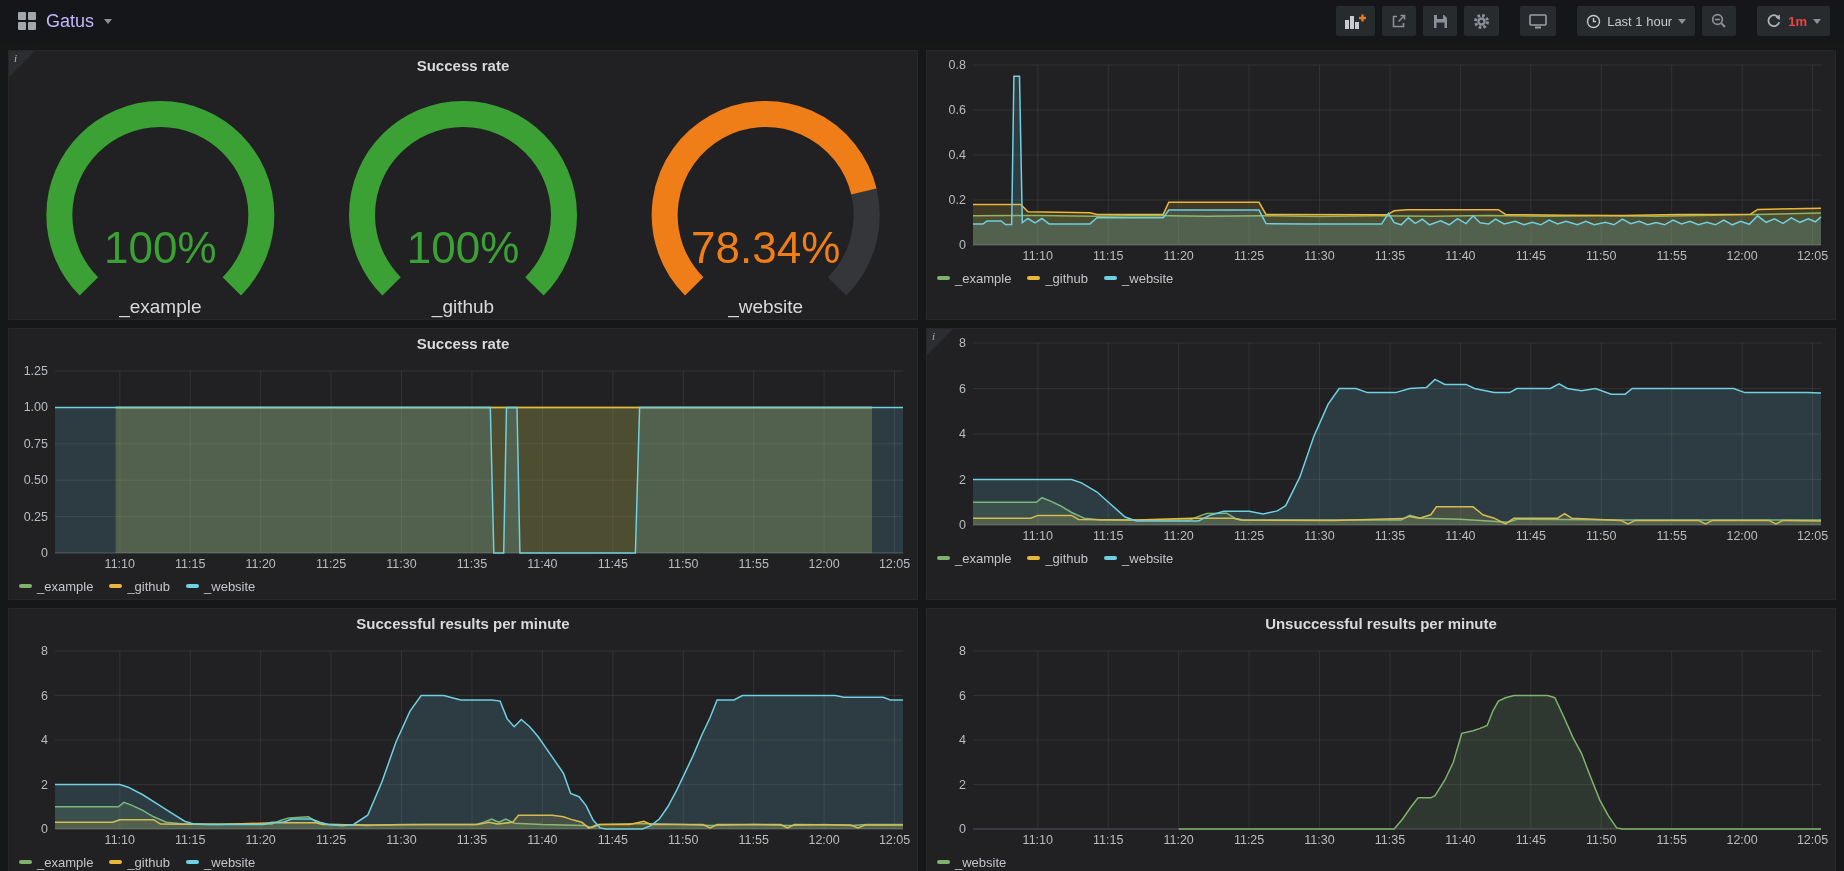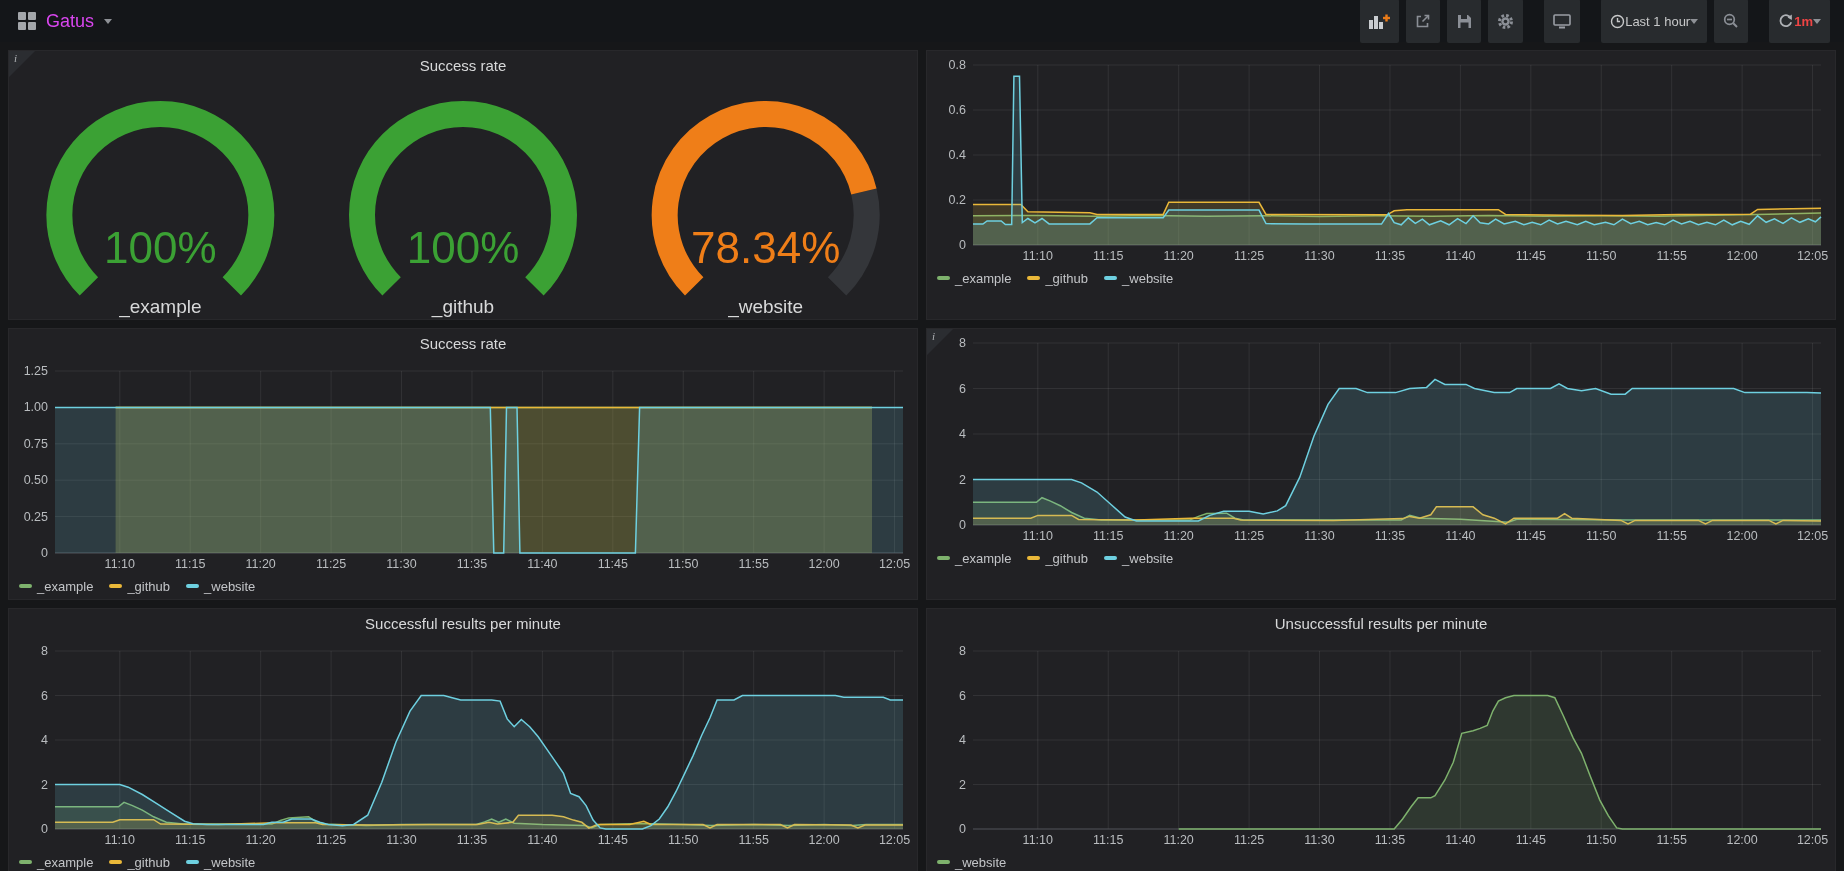--- a/index.html
+++ b/index.html
@@ -4,34 +4,34 @@
 <style>
   * { box-sizing: border-box; margin: 0; padding: 0; }
   html,body { width: 1844px; height: 871px; overflow: hidden; }
   body { background:#161719; font-family:"Liberation Sans", sans-serif; color:#d8d9da; }
 
   
   header { height:42px; display:flex; align-items:center; justify-content:space-between; padding:0 14px 0 18px; background:#141619; }
   .brand { display:flex; align-items:center; gap:10px; }
   .grid-icon { display:grid; grid-template-columns:8px 8px; grid-template-rows:8px 8px; gap:2px; cursor:pointer; }
   .grid-icon i { background:#a3a6aa; border-radius:1px; }
-  .dash-title { font-size:18px; color:#d946ef; cursor:pointer; }
+  .dash-title { font-size:18px; color:#c4b5fd; cursor:pointer; }
   .caret { width:0; height:0; border-left:4px solid transparent; border-right:4px solid transparent; border-top:5px solid #8e9196; display:inline-block; }
   .nav-actions { display:flex; align-items:center; }
-  .nav-btn { height:44px; min-width:34px; display:flex; align-items:center; justify-content:center; 
+  .nav-btn { height:30px; min-width:34px; display:flex; align-items:center; justify-content:center; gap:6px;
              background:#282b2e; border:none; border-radius:2px; margin-left:7px; cursor:pointer;
              color:#c7c8c9; font-size:13px; font-family:"Liberation Sans",sans-serif; padding:0 9px; }
   .nav-btn svg { display:block; }
   .sp { width:14px; }
   .refresh-int { color:#ef4444; font-weight:bold; }
 
   
   .dash { display:grid; grid-template-columns:1fr 1fr; grid-template-rows:270px 272px 268px; gap:8px; padding:8px; }
   .panel { background:#212124; border:1px solid rgba(255,255,255,0.035); position:relative; overflow:hidden; }
-  .panel-title { font-size:15px; font-weight:400; color:#d8d9da; text-align:center; height:28px; line-height:30px; cursor:pointer; }
+  .panel-title { font-size:15px; font-weight:700; color:#d8d9da; text-align:center; height:28px; line-height:30px; cursor:pointer; }
   .panel-body { position:relative; height:calc(100% - 28px); display:flex; flex-direction:column; }
   .panel-body svg { flex:1 1 auto; min-height:0; width:100%; overflow:visible; }
   .legend { height:26px; display:flex; align-items:center; gap:16px; padding-left:10px; font-size:13px; color:#c3c5c8; }
   .legend-item { display:flex; align-items:center; gap:5px; cursor:pointer; }
   .chip { width:13px; height:4px; border-radius:2px; display:inline-block; }
   svg text { font-family:"Liberation Sans", sans-serif; }
 
   
   .corner { position:absolute; top:0; left:0; width:26px; height:26px; z-index:3; cursor:pointer;
             clip-path:polygon(0 0,100% 0,0 100%);

